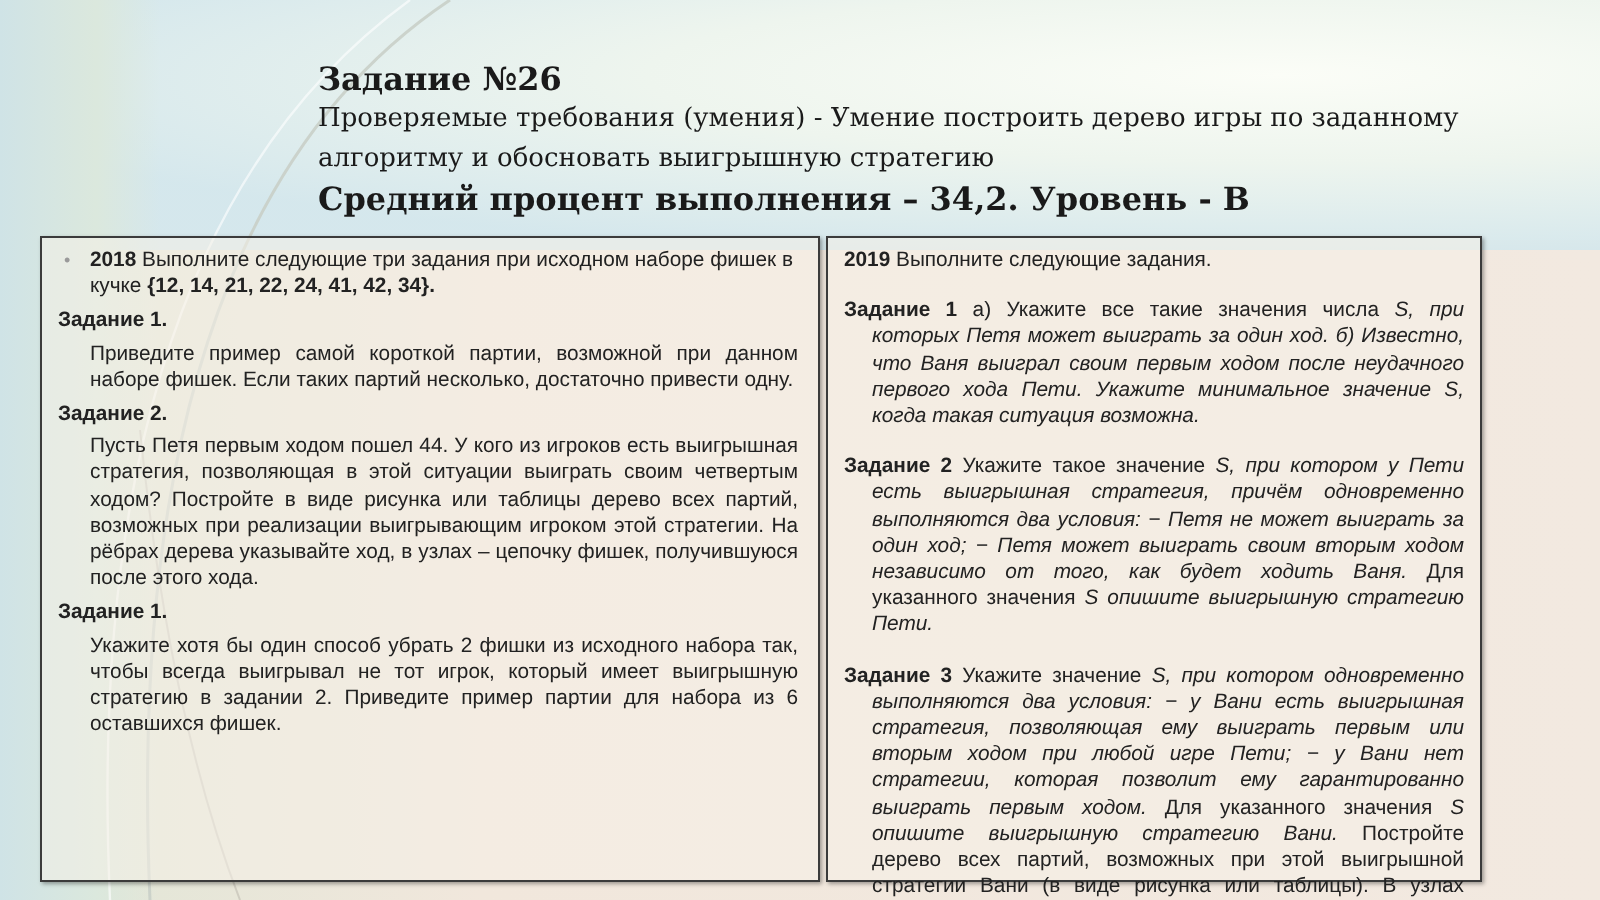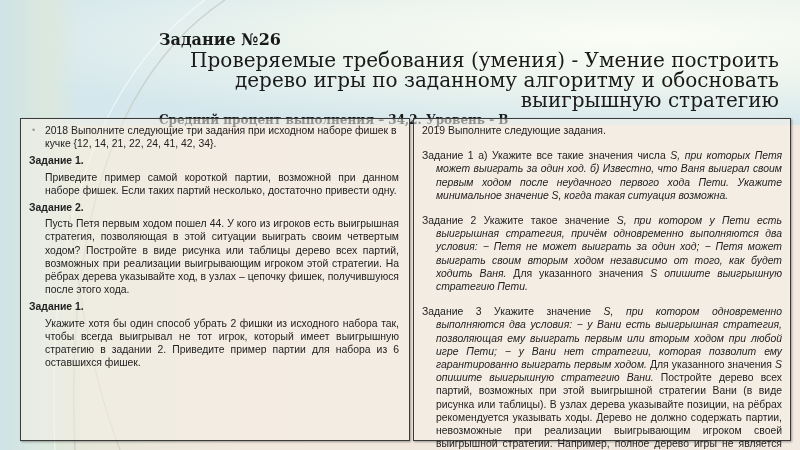--- a/index.html
+++ b/index.html
@@ -49,27 +49,26 @@
       width: 620px;
       font-family: "DejaVu Serif", "Liberation Serif", serif;
       color: #1a1a1a;
     }
     .header .task-title {
       font-weight: bold;
       font-size: 16px;
       line-height: 20px;
     }
     .header .requirements {
-      font-size: 20px;
+      font-size: 13px;
       line-height: 20px;
-      text-align: right;
     }
     .header .stats {
       font-weight: bold;
-      font-size: 12px;
+      font-size: 16px;
       line-height: 20px;
     }
 
     .box {
       position: absolute;
       border: 1.5px solid #3b3b3b;
       box-shadow: 1px 1px 2px rgba(0,0,0,0.35);
       background: rgba(246,240,232,0.55);
       box-sizing: border-box;
       color: #222;
@@ -79,37 +78,37 @@
     .box-left {
       left: 20px;
       top: 118px;
       width: 390px;
       height: 323px;
       padding: 5px 10px 0 8px;
     }
     .box-right {
       left: 413px;
       top: 118px;
-      width: 378px;
+      width: 328px;
       height: 323px;
       padding: 5px 8px 0 8px;
     }
     .intro-left {
       padding-left: 16px;
       position: relative;
       margin-bottom: 4px;
     }
     .intro-left .bullet {
       position: absolute;
       left: 3px;
       top: 0px;
       color: #9a9a9a;
       font-size: 9px;
     }
-    .b { font-weight: normal; }
+    .b { font-weight: bold; }
     .i { font-style: italic; }
     .task-heading {
       font-weight: bold;
       margin: 3px 0 3px 0;
     }
     .task-body {
       padding-left: 16px;
       text-align: justify;
       margin-bottom: 4px;
     }

